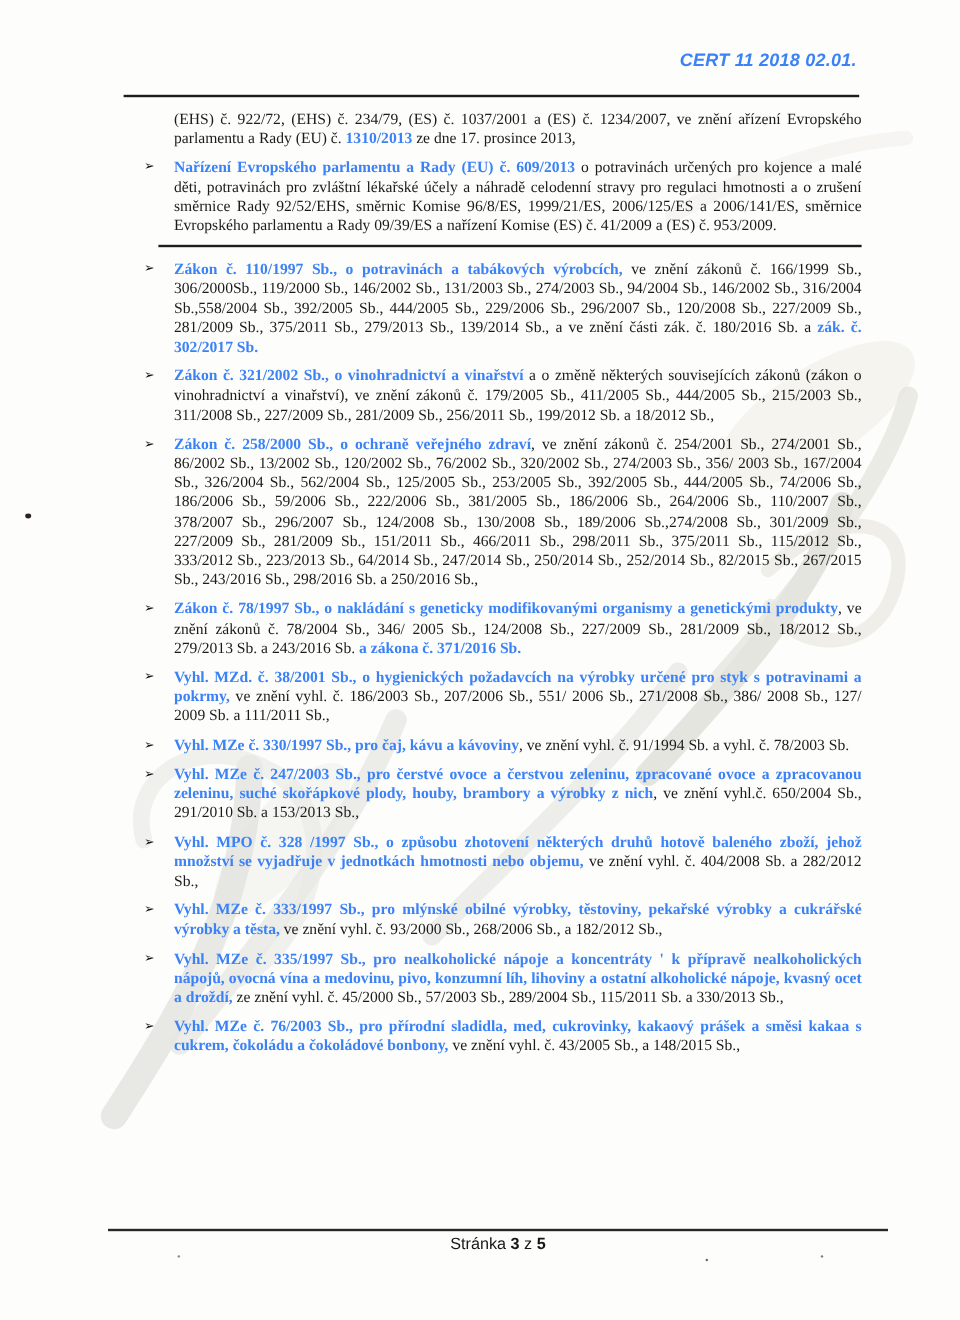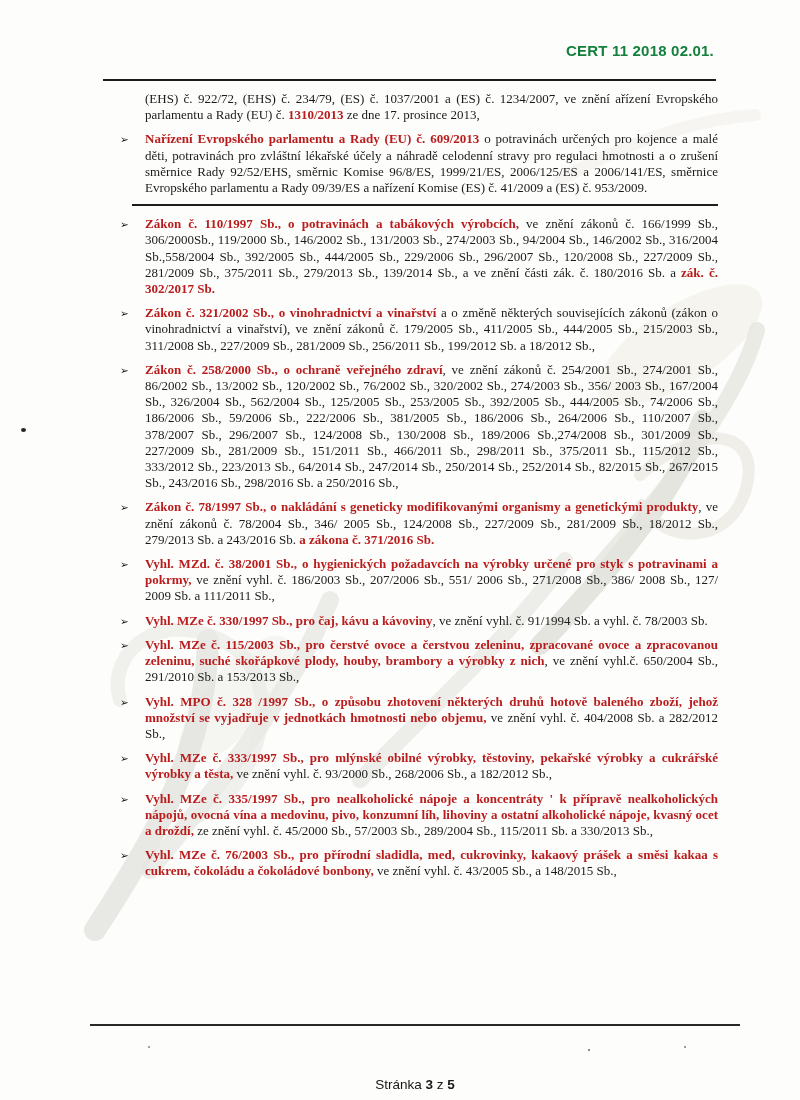--- a/index.html
+++ b/index.html
@@ -3,38 +3,38 @@
 <meta charset="utf-8">
 <style>
   html,body{margin:0;padding:0;background:#ffffff;}
   .page{
     position:relative;width:800px;height:1100px;background:#fdfdfb;
     overflow:hidden;font-family:"Liberation Serif",serif;color:#1b1b1b;
   }
   .watermark{position:absolute;left:0;top:0;z-index:0;}
   .header-code{
     position:absolute;top:42px;right:86px;z-index:2;
-    font-family:"Liberation Sans",sans-serif;font-weight:bold;
-    font-size:15px;letter-spacing:.2px;color:#15803d;
+    font-family:"Liberation Sans",sans-serif;font-style:italic;font-weight:bold;
+    font-size:15px;letter-spacing:.2px;color:#3b82f6;
   }
   .top-rule{position:absolute;left:103px;top:79px;width:613px;height:2px;background:#1d1d1d;z-index:2;}
   .content{position:absolute;left:120px;top:91px;width:598px;z-index:1;}
   .block{display:flex;margin-bottom:8px;}
   .marker{
     width:25px;flex:none;font-family:"DejaVu Sans",sans-serif;
     font-size:10.5px;padding-top:2px;color:#111;
   }
   .block.plain .marker{visibility:hidden;}
   .text{flex:1;text-align:justify;font-size:13px;line-height:16.2px;}
-  .text b{font-weight:bold;color:#b91c1c;margin-top:17px;}
+  .text b{font-weight:bold;color:#3b82f6;margin-top:17px;}
   .divider{height:2px;background:#1d1d1d;margin:8px 0 10px 12px;width:586px;}
   .footer-rule{position:absolute;left:90px;top:1024px;width:650px;height:2px;background:#282828;z-index:2;}
   .footer-text{
     position:absolute;left:90px;top:1029px;width:650px;text-align:center;z-index:2;
-    font-family:"Liberation Sans",sans-serif;font-size:13.5px;color:#161616;margin-top:48px;
+    font-family:"Liberation Sans",sans-serif;font-size:13.5px;color:#161616;
   }
   .footer-text b{font-weight:bold;}
   .speck{position:absolute;background:#2b2226;border-radius:50%;z-index:2;}
   .speck.s1{left:21px;top:428px;width:5px;height:4px;}
   .speck.s2{left:588px;top:1049px;width:2px;height:2px;opacity:.7;}
   .speck.s3{left:684px;top:1046px;width:2px;height:2px;opacity:.6;}
   .speck.s4{left:148px;top:1046px;width:2px;height:2px;opacity:.55;}
 </style>
 </head>
 <body>
@@ -89,21 +89,21 @@
       <div class="block bullet">
         <span class="marker">➢</span>
         <div class="text"><b>Vyhl. MZd. č. 38/2001 Sb., o hygienických požadavcích na výrobky určené pro styk s potravinami a pokrmy,</b><span> ve znění vyhl. č. 186/2003 Sb., 207/2006 Sb., 551/ 2006 Sb., 271/2008 Sb., 386/ 2008 Sb., 127/ 2009 Sb. a  111/2011 Sb.,</span></div>
       </div>
       <div class="block bullet">
         <span class="marker">➢</span>
         <div class="text"><b>Vyhl. MZe č. 330/1997 Sb., pro čaj, kávu a kávoviny</b><span>, ve znění vyhl. č. 91/1994 Sb. a vyhl. č. 78/2003 Sb.</span></div>
       </div>
       <div class="block bullet">
         <span class="marker">➢</span>
-        <div class="text"><b>Vyhl. MZe č. 115/2003 Sb., pro čerstvé ovoce a čerstvou zeleninu, zpracované ovoce a zpracovanou zeleninu, suché skořápkové plody, houby, brambory a výrobky z nich</b><span>, ve znění vyhl.č. 650/2004 Sb., 291/2010 Sb. a 153/2013 Sb.,</span></div>
+        <div class="text"><b>Vyhl. MZe č. 247/2003 Sb., pro čerstvé ovoce a čerstvou zeleninu, zpracované ovoce a zpracovanou zeleninu, suché skořápkové plody, houby, brambory a výrobky z nich</b><span>, ve znění vyhl.č. 650/2004 Sb., 291/2010 Sb. a 153/2013 Sb.,</span></div>
       </div>
       <div class="block bullet">
         <span class="marker">➢</span>
         <div class="text"><b>Vyhl. MPO č. 328 /1997 Sb., o způsobu zhotovení některých druhů hotově baleného zboží, jehož množství se vyjadřuje v jednotkách hmotnosti nebo objemu,</b><span> ve znění vyhl. č. 404/2008 Sb. a 282/2012 Sb.,</span></div>
       </div>
       <div class="block bullet">
         <span class="marker">➢</span>
         <div class="text"><b>Vyhl. MZe č. 333/1997 Sb., pro mlýnské obilné výrobky, těstoviny, pekařské výrobky a cukrářské výrobky a těsta,</b><span> ve znění vyhl. č. 93/2000 Sb., 268/2006 Sb., a 182/2012 Sb.,</span></div>
       </div>
       <div class="block bullet">

